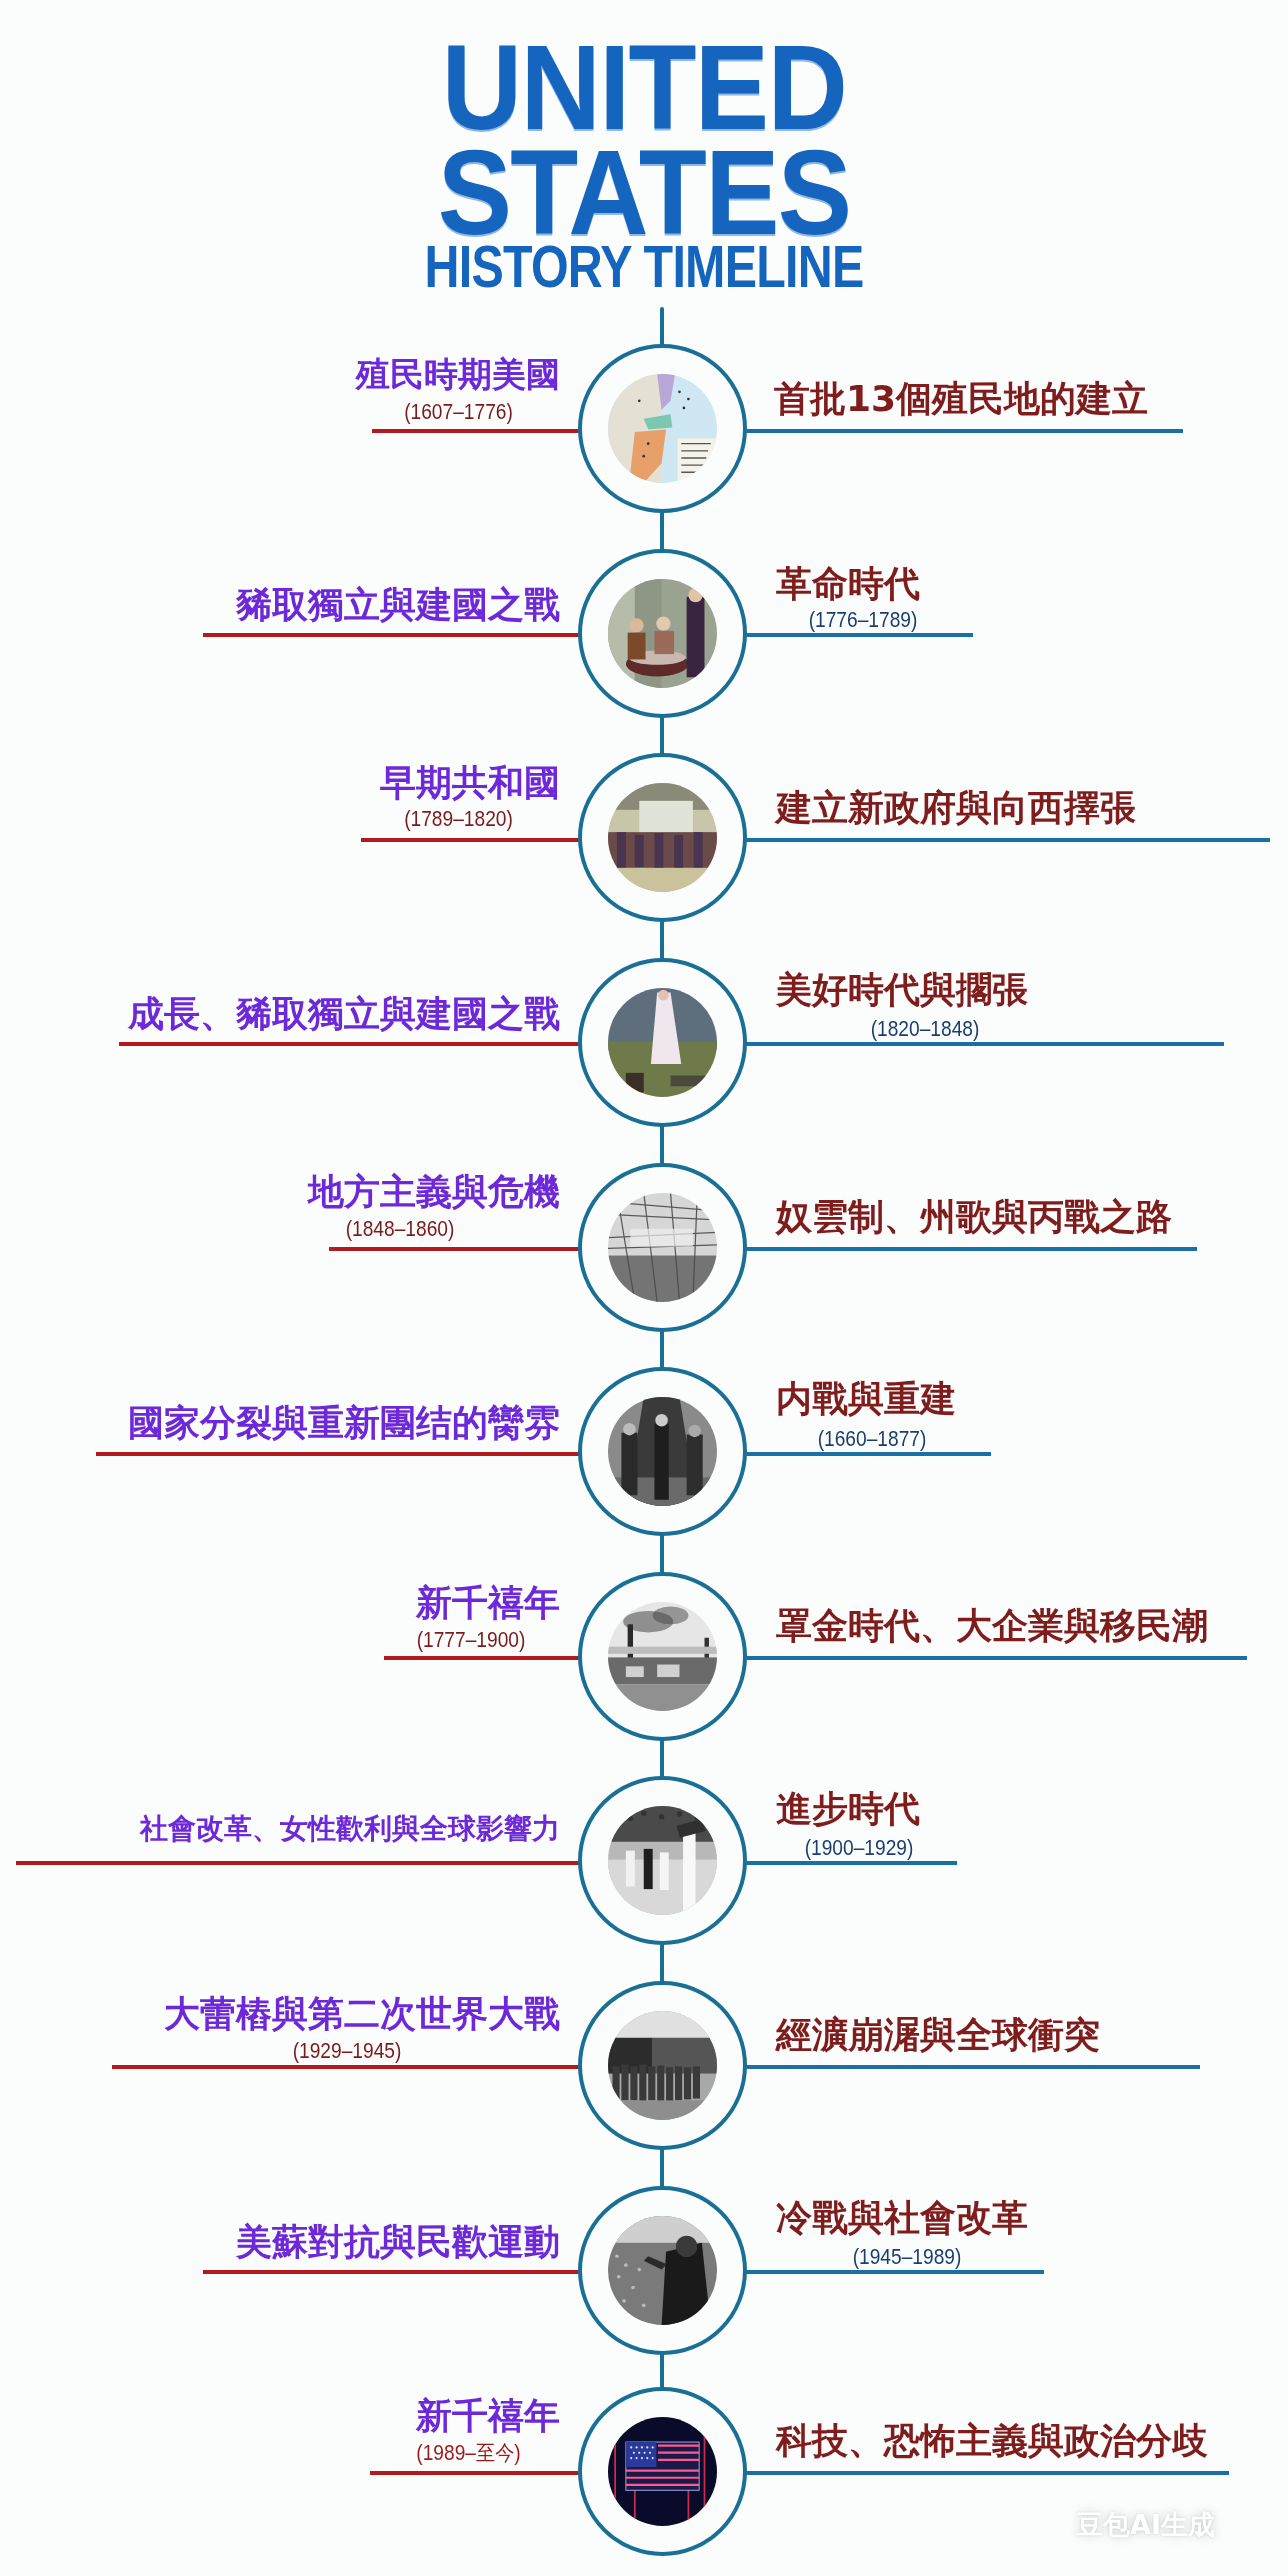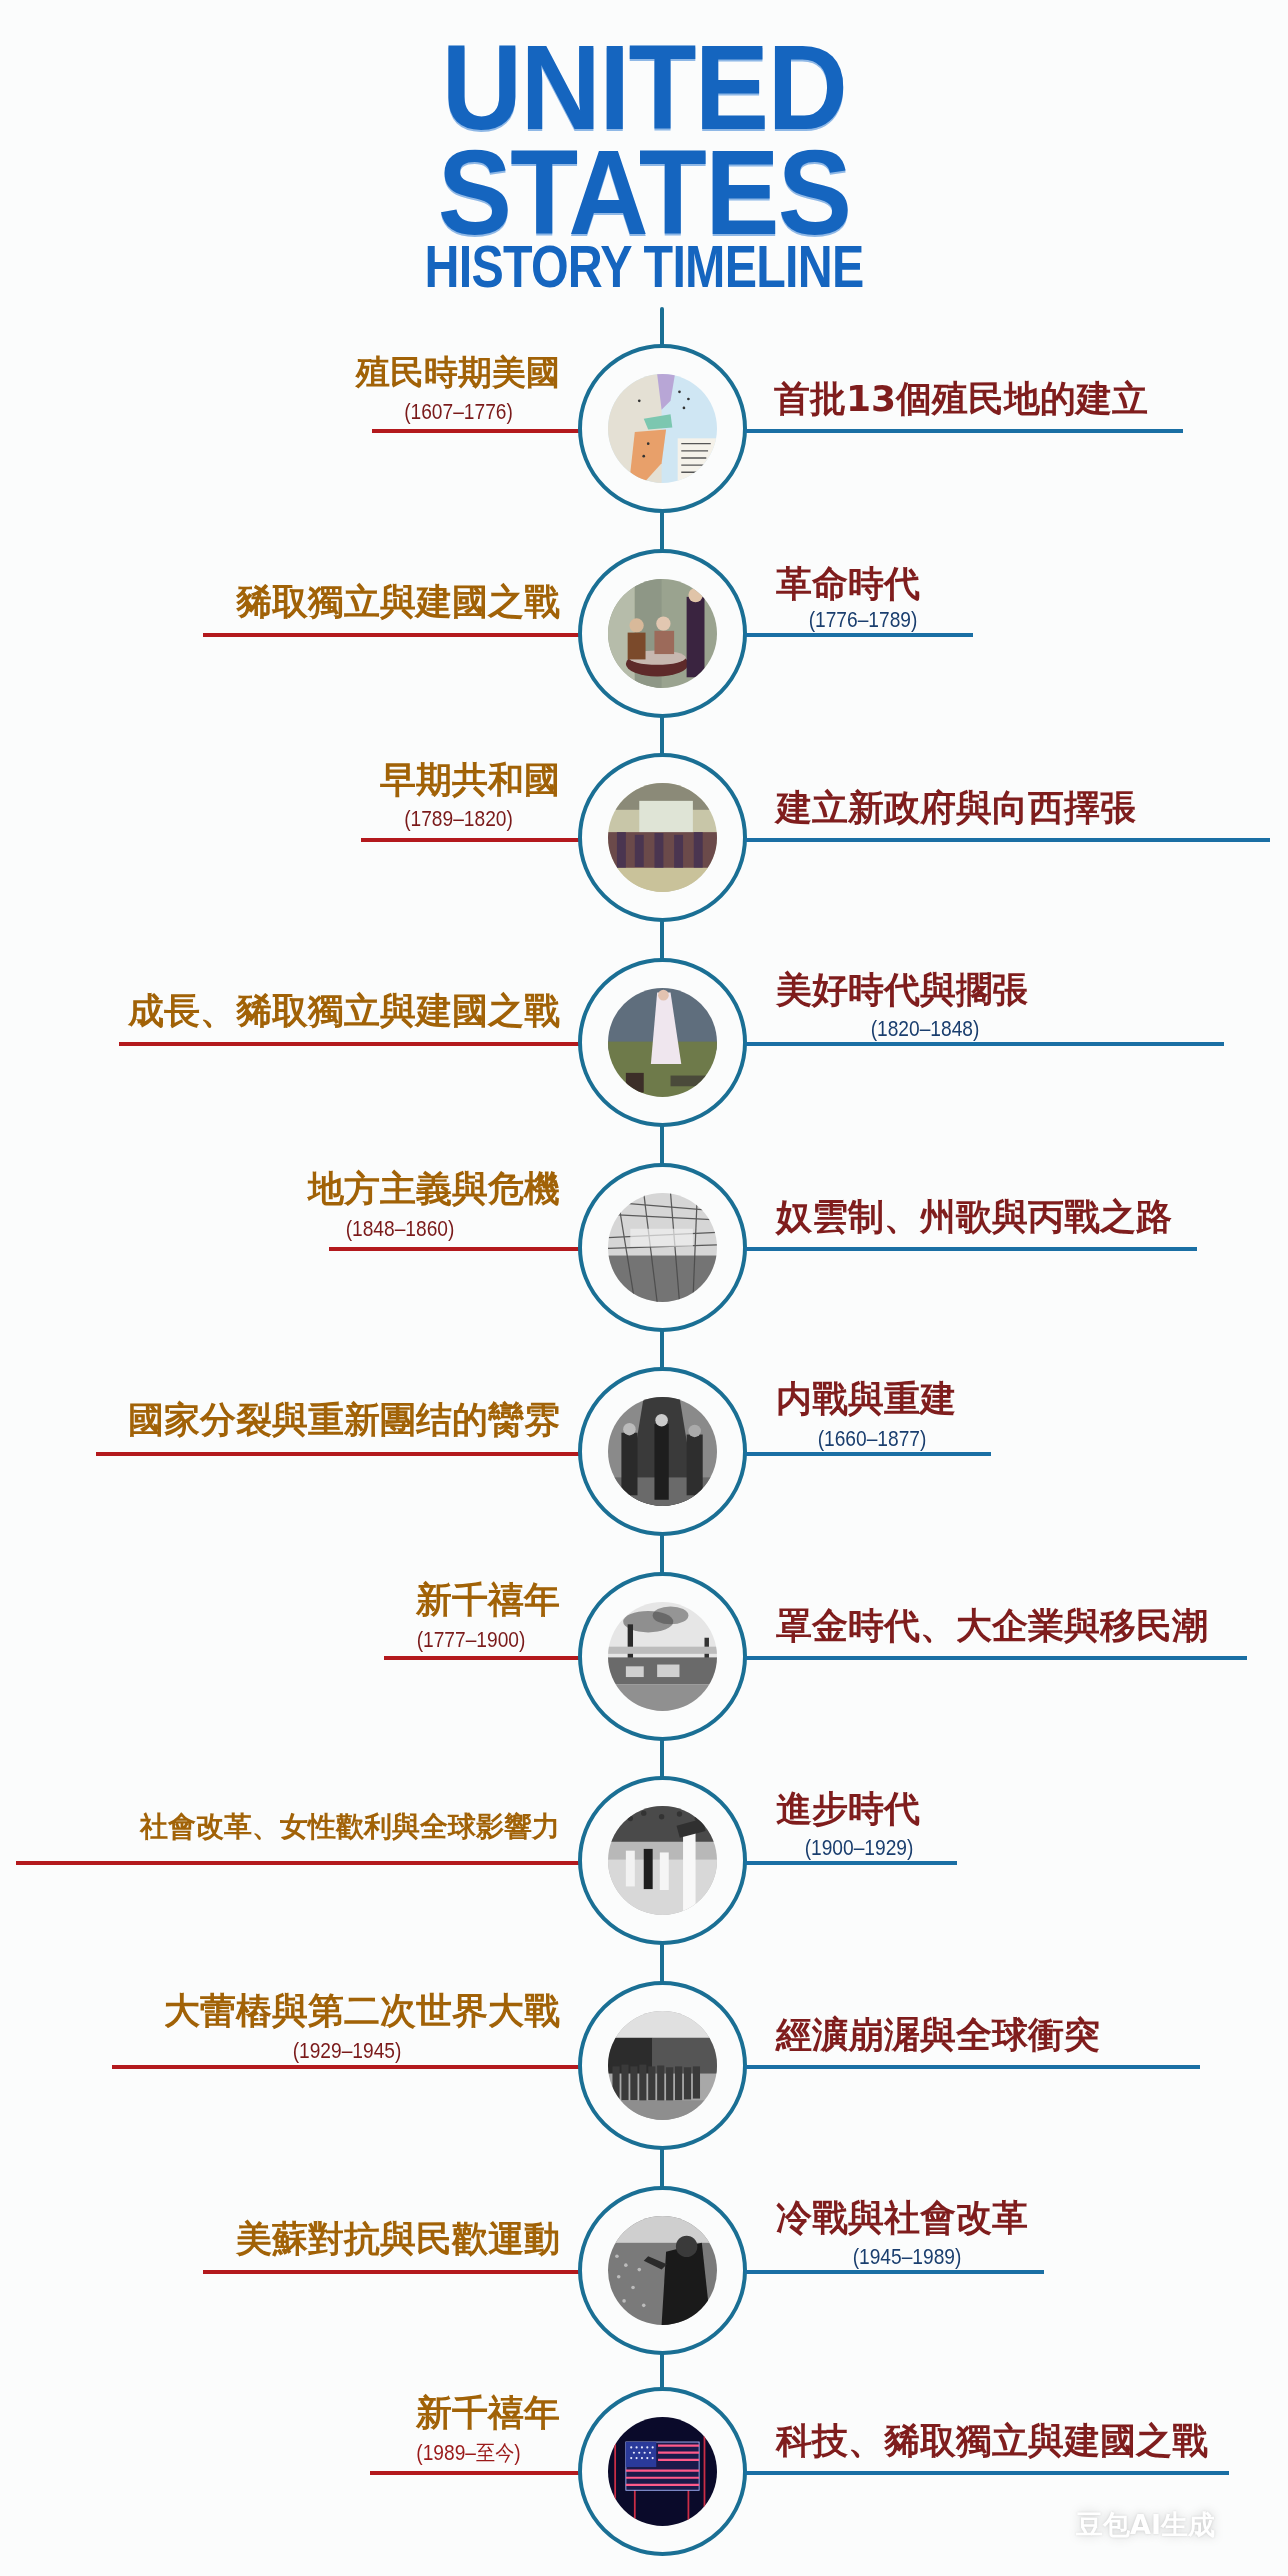--- a/index.html
+++ b/index.html
@@ -44,23 +44,23 @@
   }
 
   .left-line {
     position: absolute; height: 3.6px; background: #b3191d;
   }
   .right-line {
     position: absolute; height: 3.6px; background: #1a6fa4;
   }
 
   .lt {
-    position: absolute; color: #a16207; font-weight: 700;
+    position: absolute; color: #6d28d9; font-weight: 700;
     font-size: 36px; line-height: 1; white-space: nowrap; text-align: right;
-    font-family: Liberation Mono, monospace;
+    font-family: Liberation Serif, serif;
   }
   .lt-date {
     position: absolute; color: #7a1a1a; font-size: 21.3px; line-height: 1;
     white-space: nowrap; text-align: center; font-family: "Liberation Sans", sans-serif;
     transform: scaleX(0.9);
   }
   .rt {
     position: absolute; color: #7f1d1d; font-weight: 700;
     font-size: 36px; line-height: 1; white-space: nowrap;
     font-family: "DejaVu Sans", sans-serif;
@@ -407,17 +407,17 @@
             <line x1="56" y1="40" x2="102" y2="40"></line>
           <line x1="56" y1="48" x2="102" y2="48"></line>
             <line x1="20" y1="60" x2="102" y2="60"></line>
           <line x1="20" y1="68" x2="102" y2="68"></line>
             <line x1="20" y1="76" x2="102" y2="76"></line>
         </g>
       </svg>
     </div>
   </div>
   <div class="right-line" style="left:745px;width:484px;top:2471px;"></div>
-  <div class="rt" style="left:776px;top:2423px;">科技、豨取獨立與建國之戰</div>
+  <div class="rt" style="left:776px;top:2423px;">科技、恐怖主義與政治分歧</div>
 </div>
 
 <div class="watermark">豆包AI生成</div>
 
 
 </body></html>

